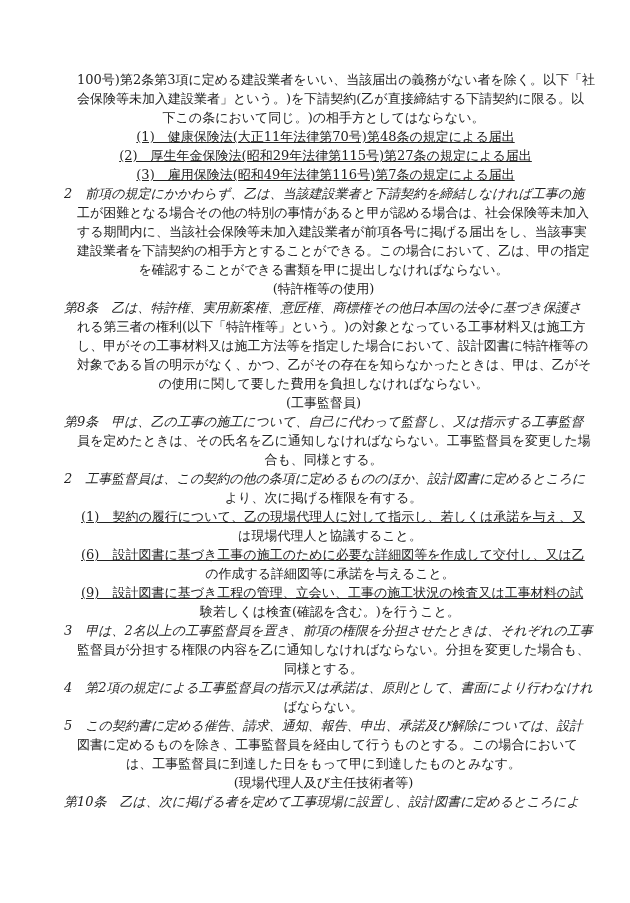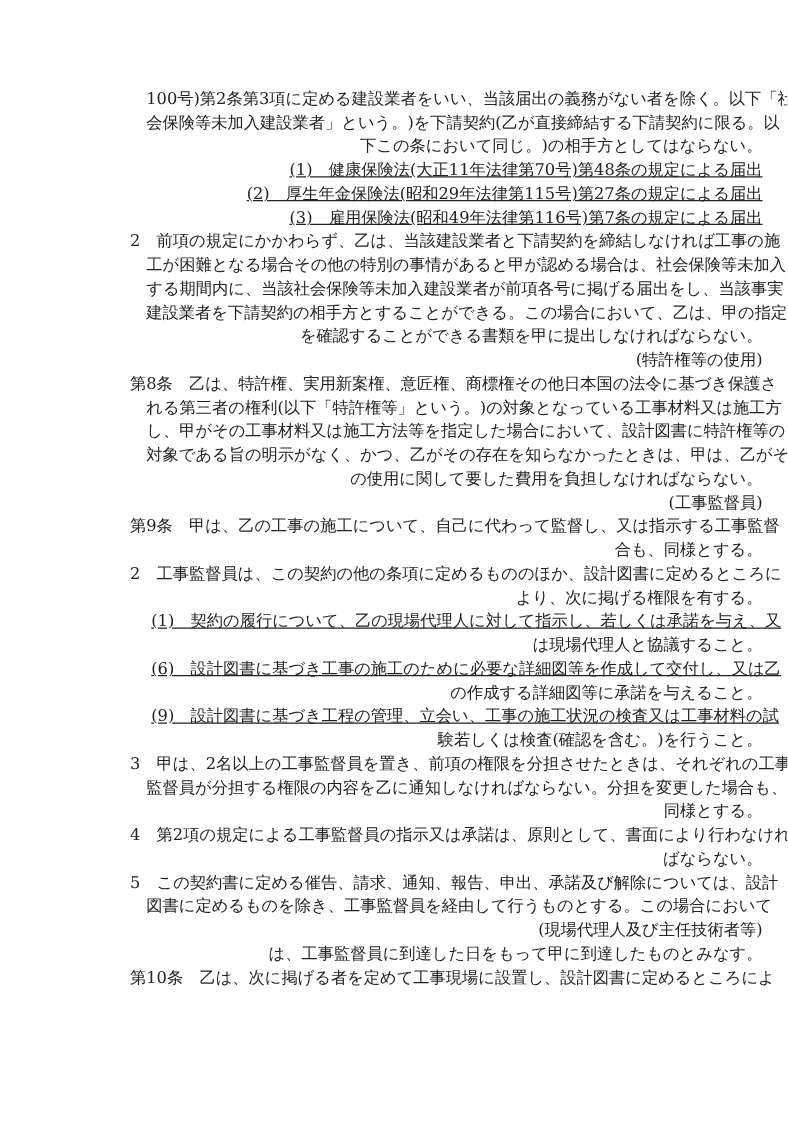--- a/index.html
+++ b/index.html
@@ -16,28 +16,27 @@
     font-family: "DejaVu Serif", "Liberation Serif", serif;
     color: #222222;
   }
   .doc-body {
     position: absolute;
     top: 70px;
     left: 64px;
     width: 506px;
     font-size: 13px;
     line-height: 19px;
-    text-align: right;
-    margin-left: 40px;
+    text-align: center;
   }
   .line {
     white-space: nowrap;
     height: 19px;
   }
-  .lvl0     { margin-left: 0; }
+  .lvl0     { margin-left: 0; font-style: italic; }
   .lvl1     { margin-left: 13px; }
   .item     { margin-left: 17px; text-decoration: underline; }
   .itemcont { margin-left: 26px; }
 </style>
 </head>
 <body>
 
 <div class="page" style="background: rgb(255, 255, 255); color: rgb(34, 34, 34);">
   <div class="doc-body">
       <div class="line lvl1">100号)第2条第3項に定める建設業者をいい、当該届出の義務がない者を除く。以下「社</div>
@@ -52,33 +51,34 @@
       <div class="line lvl1">建設業者を下請契約の相手方とすることができる。この場合において、乙は、甲の指定</div>
       <div class="line lvl1">を確認することができる書類を甲に提出しなければならない。</div>
       <div class="line lvl1">(特許権等の使用)</div>
       <div class="line lvl0">第8条　乙は、特許権、実用新案権、意匠権、商標権その他日本国の法令に基づき保護さ</div>
       <div class="line lvl1">れる第三者の権利(以下「特許権等」という。)の対象となっている工事材料又は施工方</div>
       <div class="line lvl1">し、甲がその工事材料又は施工方法等を指定した場合において、設計図書に特許権等の</div>
       <div class="line lvl1">対象である旨の明示がなく、かつ、乙がその存在を知らなかったときは、甲は、乙がそ</div>
       <div class="line lvl1">の使用に関して要した費用を負担しなければならない。</div>
       <div class="line lvl1">(工事監督員)</div>
       <div class="line lvl0">第9条　甲は、乙の工事の施工について、自己に代わって監督し、又は指示する工事監督</div>
+      <div class="line lvl1">員を定めたときは、その氏名を乙に通知しなければならない。工事監督員を変更した場</div>
       <div class="line lvl1">合も、同様とする。</div>
       <div class="line lvl0">2　工事監督員は、この契約の他の条項に定めるもののほか、設計図書に定めるところに</div>
       <div class="line lvl1">より、次に掲げる権限を有する。</div>
       <div class="line item">(1)　契約の履行について、乙の現場代理人に対して指示し、若しくは承諾を与え、又</div>
       <div class="line itemcont">は現場代理人と協議すること。</div>
       <div class="line item">(6)　設計図書に基づき工事の施工のために必要な詳細図等を作成して交付し、又は乙</div>
       <div class="line itemcont">の作成する詳細図等に承諾を与えること。</div>
       <div class="line item">(9)　設計図書に基づき工程の管理、立会い、工事の施工状況の検査又は工事材料の試</div>
       <div class="line itemcont">験若しくは検査(確認を含む。)を行うこと。</div>
       <div class="line lvl0">3　甲は、2名以上の工事監督員を置き、前項の権限を分担させたときは、それぞれの工事</div>
       <div class="line lvl1">監督員が分担する権限の内容を乙に通知しなければならない。分担を変更した場合も、</div>
       <div class="line lvl1">同様とする。</div>
       <div class="line lvl0">4　第2項の規定による工事監督員の指示又は承諾は、原則として、書面により行わなけれ</div>
       <div class="line lvl1">ばならない。</div>
       <div class="line lvl0">5　この契約書に定める催告、請求、通知、報告、申出、承諾及び解除については、設計</div>
       <div class="line lvl1">図書に定めるものを除き、工事監督員を経由して行うものとする。この場合において</div>
+      <div class="line lvl1">は、工事監督員に到達した日をもって甲に到達したものとみなす。</div>
       <div class="line lvl1">(現場代理人及び主任技術者等)</div>
-      <div class="line lvl1">は、工事監督員に到達した日をもって甲に到達したものとみなす。</div>
       <div class="line lvl0">第10条　乙は、次に掲げる者を定めて工事現場に設置し、設計図書に定めるところによ</div>
     </div>
 </div>
 
 </body></html>

